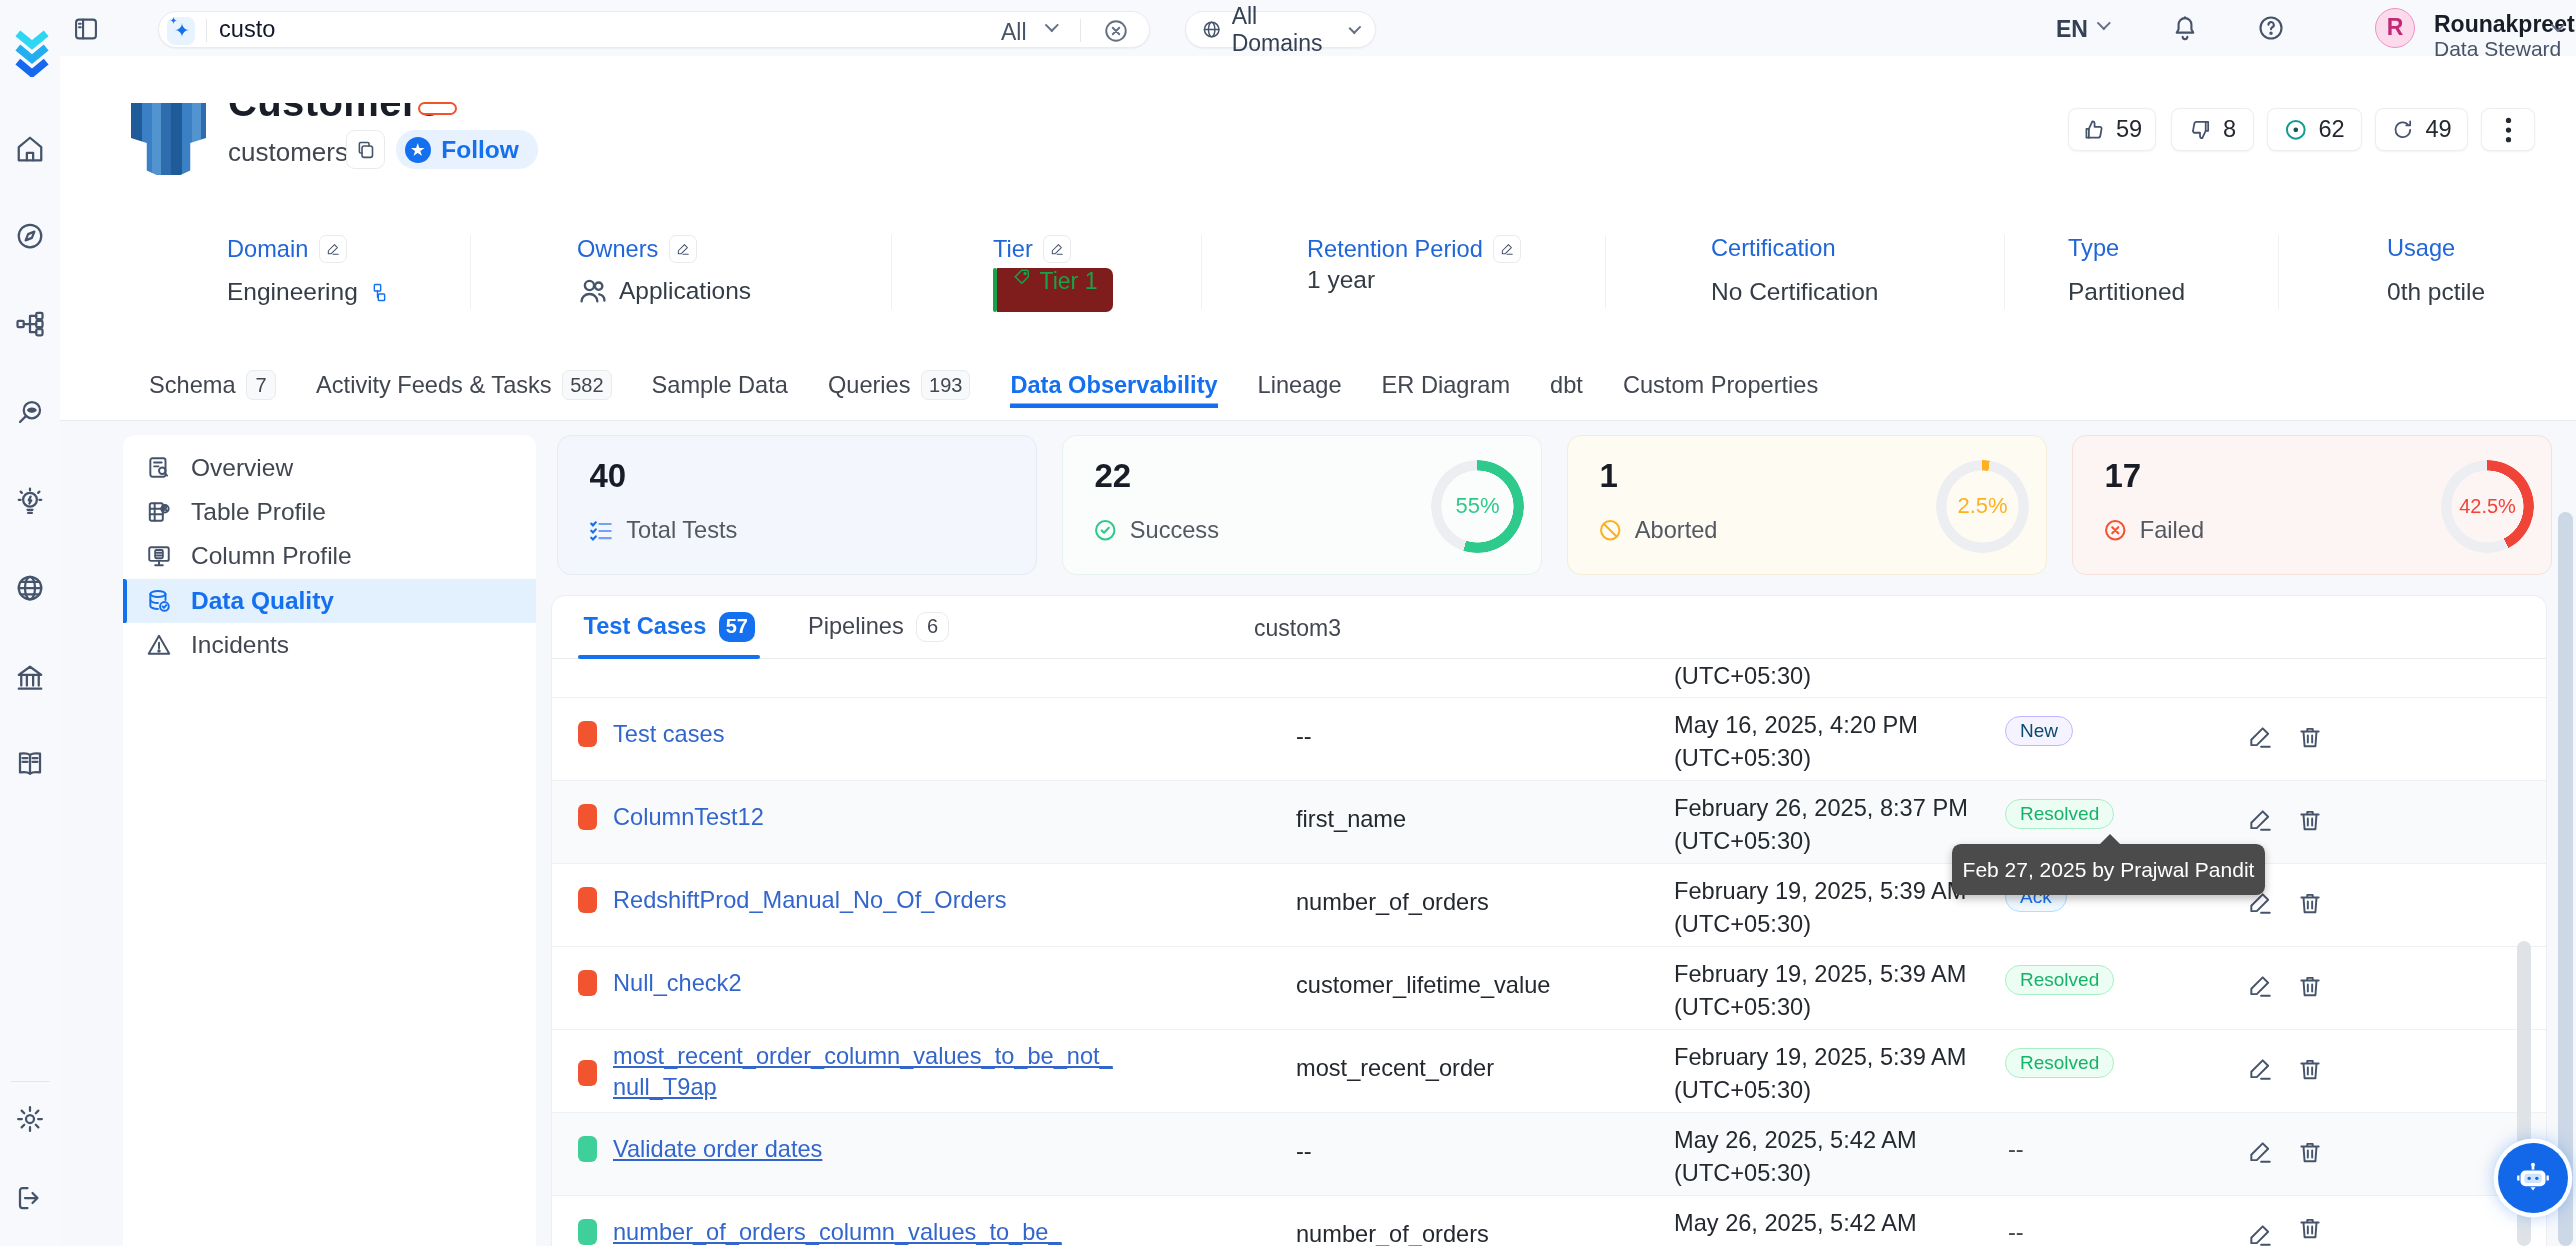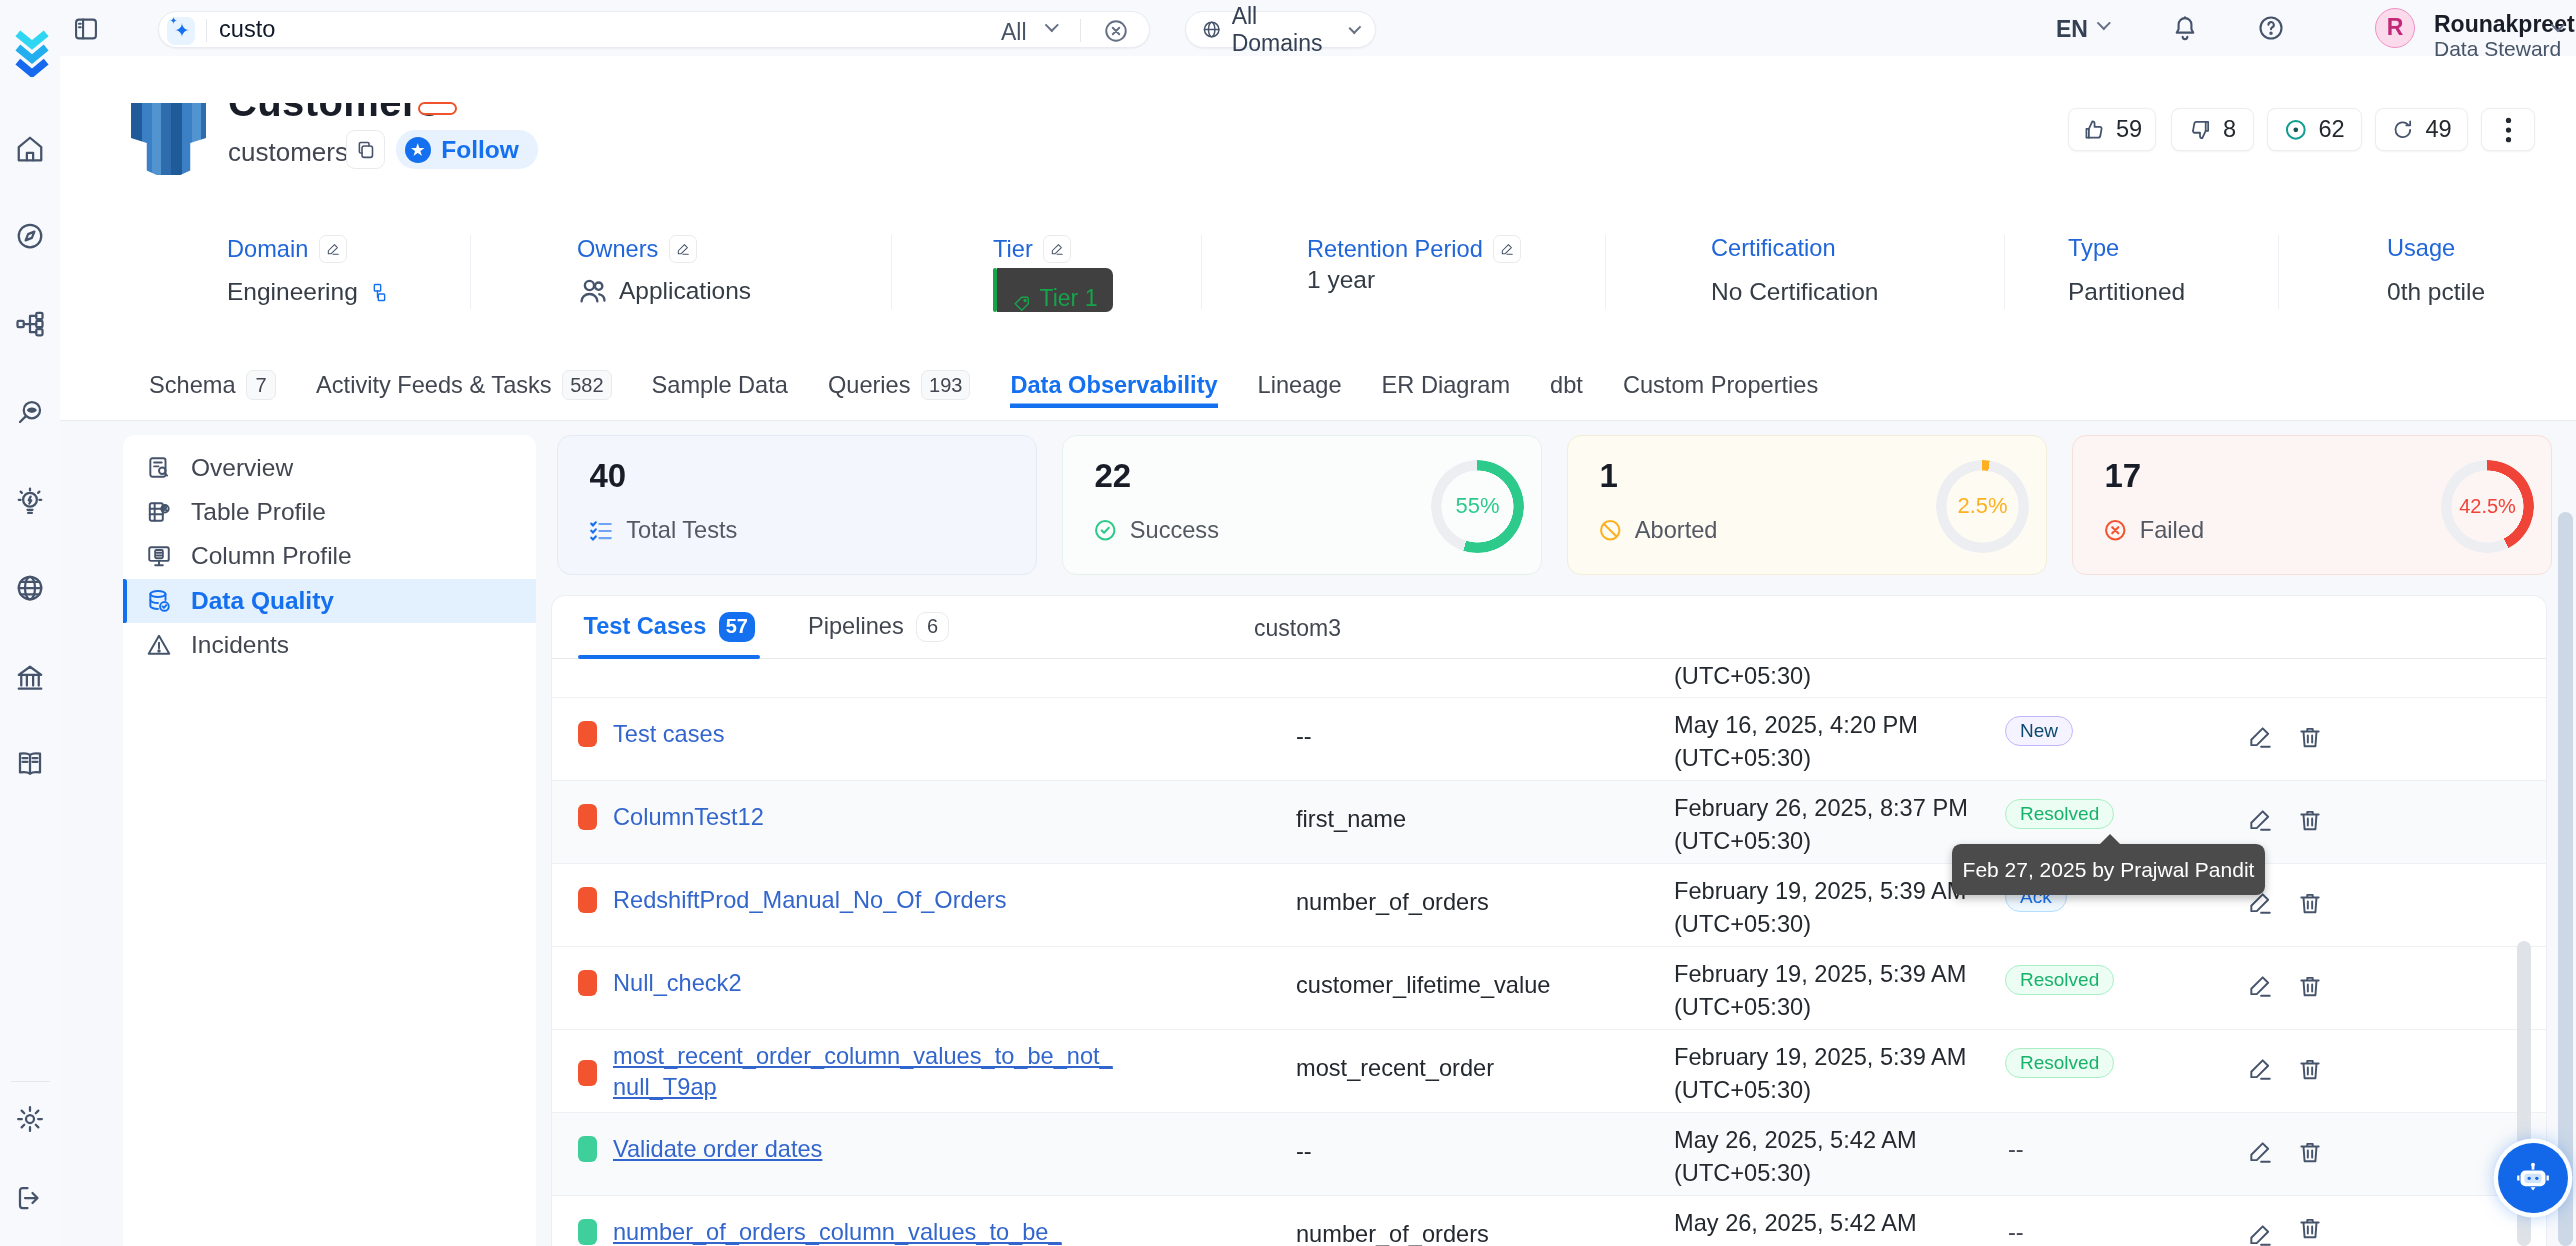--- a/index.html
+++ b/index.html
@@ -22,21 +22,21 @@
 .follow-btn{position:absolute;left:396px;top:130px;height:39px;padding:0 19px 0 8.8px;background:#e8f2fe;border-radius:19px;display:flex;align-items:center;gap:10.5px;color:#1570ef;font-size:24.5px;font-weight:bold}
 .star-circ{width:26px;height:26px;border-radius:50%;background:#1570ef;color:#fff;font-size:15px;display:flex;align-items:center;justify-content:center}
 .copy-btn{position:absolute;left:346px;top:130px;width:39px;height:39px;background:#fff;border:0.9px solid #e9eaeb;border-radius:8.8px;display:flex;align-items:center;justify-content:center}
 .vote{position:absolute;top:108px;height:43px;background:#fff;border:0.9px solid #eceef2;border-radius:8.8px;box-shadow:0 0.9px 1.8px rgba(16,24,40,.05);display:flex;align-items:center;justify-content:center;gap:10.5px;font-size:23.6px;color:#24292f}
 .meta-label{font-size:23.6px;color:#2166d9;display:flex;align-items:center;gap:10.5px}
 .edit-chip{width:28px;height:28px;border:0.9px solid #e9eaeb;border-radius:7px;background:#fff;display:flex;align-items:center;justify-content:center}
 .meta-val{position:absolute;font-size:24.5px;color:#343c46;display:flex;align-items:center;gap:10.5px}
 .vdiv{position:absolute;top:235px;width:0.9px;height:74px;background:#edf0f4}
 .tier-badge{display:flex;align-items:center}
 .tier-bar{width:4.4px;height:44px;background:#17a34a;border-radius:2.6px}
-.tier-body{height:44px;background:#404040;border-radius:0 7px 7px 0;display:flex;align-items:flex-end;gap:8.8px;padding:0 15.8px;color:#17a34a;font-size:23px}
+.tier-body{height:44px;background:#7f1d1d;border-radius:0 7px 7px 0;display:flex;align-items:flex-start;gap:8.8px;padding:0 15.8px;color:#17a34a;font-size:23px}
 .tabs{position:absolute;left:149px;top:368px;display:flex;gap:40px;align-items:flex-start}
 .tab{display:flex;gap:10.5px;align-items:center;height:40px;font-size:23.6px;color:#414651;padding-bottom:5.3px}
 .tab .cnt{min-width:30px;height:30px;padding:0 7px;border-radius:7px;background:#f8f9fb;border:0.9px solid #e9eaeb;font-size:20px;color:#414651;display:flex;align-items:center;justify-content:center}
 .tab.active{color:#1570ef;font-weight:bold;box-shadow:inset 0 -4.4px 0 #1570ef}
 
 .content-bg{position:absolute;left:60px;top:421px;right:0;bottom:0;background:#f6f8fb}
 .menu-panel{position:absolute;left:123px;top:435px;width:413px;height:811px;background:#fff;border-radius:12.3px 12.3px 0 0}
 .menu-item{position:absolute;left:0;width:413px;height:44px;display:flex;align-items:center;gap:19px;padding-left:23px;font-size:24.5px;color:#414651}
 .menu-item.active{background:#e3f0fd;color:#1570ef;font-weight:bold}
 .menu-bar{position:absolute;left:0;top:0;width:4.4px;height:44px;background:#1570ef;border-radius:0 2.6px 2.6px 0}

